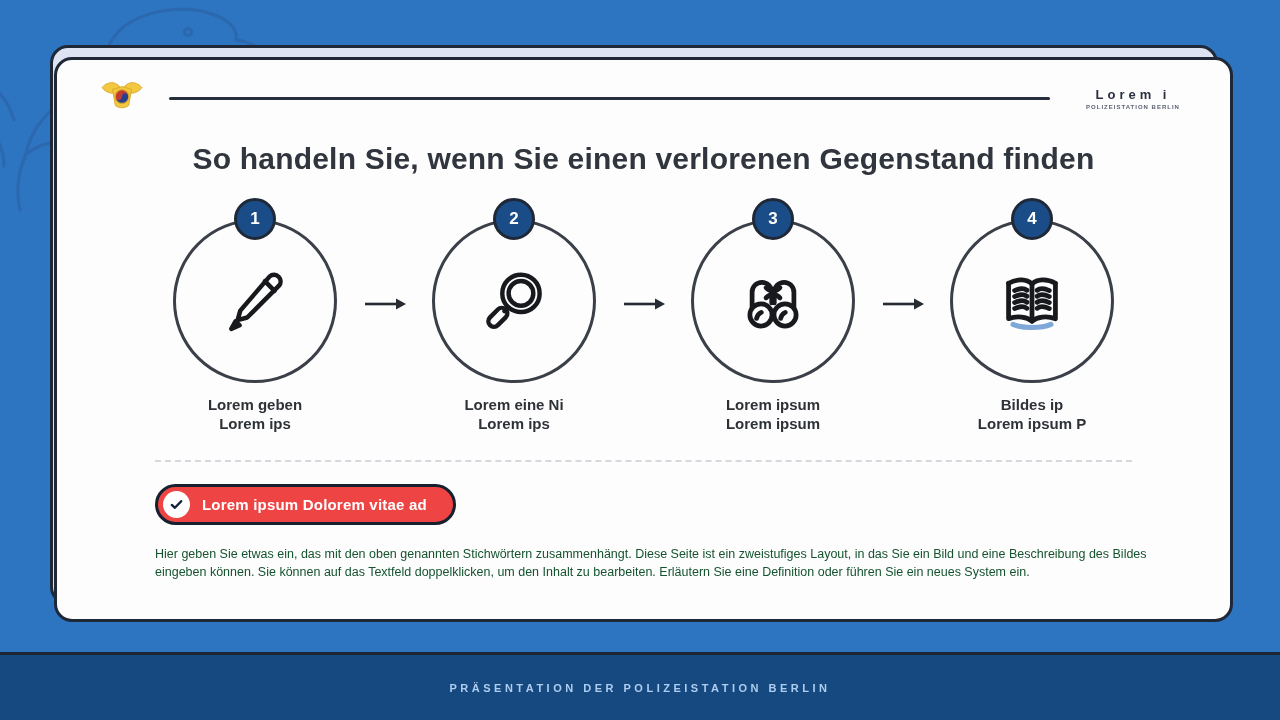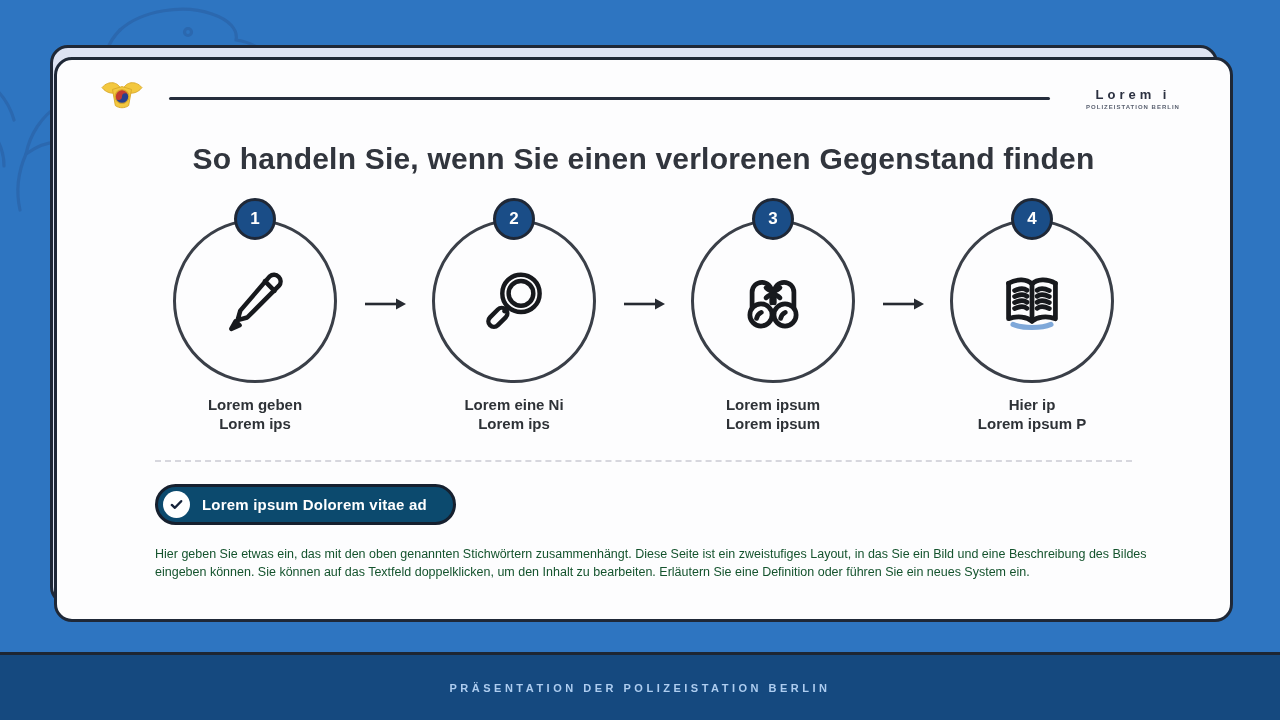--- a/index.html
+++ b/index.html
@@ -36,21 +36,21 @@
   .circle { width:164px; height:164px; border:3px solid #3a3f48; border-radius:50%;
     background:#fdfdfe; display:flex; align-items:center; justify-content:center; }
   .step-label { margin-top:12px; text-align:center; font-size:15px; line-height:19px; font-weight:700; color:#2e3237; }
   .arrow-col { width:89px; display:flex; justify-content:center; margin-top:98px; }
 
   
   .divider { margin:27px 98px 0 98px; border-top:2px dashed #d7d7de; height:0; }
 
   
   .callout { display:inline-flex; align-items:center; gap:12px; margin:22px 0 0 98px;
-    background:#0c4a6e; border:3px solid #16202f; border-radius:50px; padding:4px 26px 4px 5px; }
+    background:#ef4444; border:3px solid #16202f; border-radius:50px; padding:4px 26px 4px 5px; }
   .check-circle { width:27px; height:27px; border-radius:50%; background:#ffffff;
     display:flex; align-items:center; justify-content:center; }
   .callout-label { color:#ffffff; font-size:15px; font-weight:700; letter-spacing:0.2px; }
 
   
   .description { margin:20px 98px 0 98px; width:1000px; font-size:12.5px; line-height:18px; color:#14532d; }
 
   
   .footer { position:absolute; left:0; bottom:0; width:1280px; height:68px;
     background:#15497f; border-top:3px solid #1d2633; z-index:3;
@@ -187,21 +187,21 @@
           <path d="M6.5 10.6 C8 9.9 9.6 9.9 10.4 10.5"></path>
           <path d="M6.5 12.5 C8 11.8 9.6 11.8 10.4 12.4"></path>
           <path d="M6.5 14.4 C8 13.7 9.6 13.7 10.4 14.3"></path>
           <path d="M13.6 8.6 C14.4 8 16 8 17.5 8.7"></path>
           <path d="M13.6 10.5 C14.4 9.9 16 9.9 17.5 10.6"></path>
           <path d="M13.6 12.4 C14.4 11.8 16 11.8 17.5 12.5"></path>
           <path d="M13.6 14.3 C14.4 13.7 16 13.7 17.5 14.4"></path>
         </svg>
       </div>
       <div class="step-label">
-        <div>Hier ip</div>
+        <div>Bildes ip</div>
         <div>Lorem ipsum P</div>
       </div>
     </div>
 
   </div>
 
   <div class="divider"></div>
 
   <div class="callout">
     <span class="check-circle">

